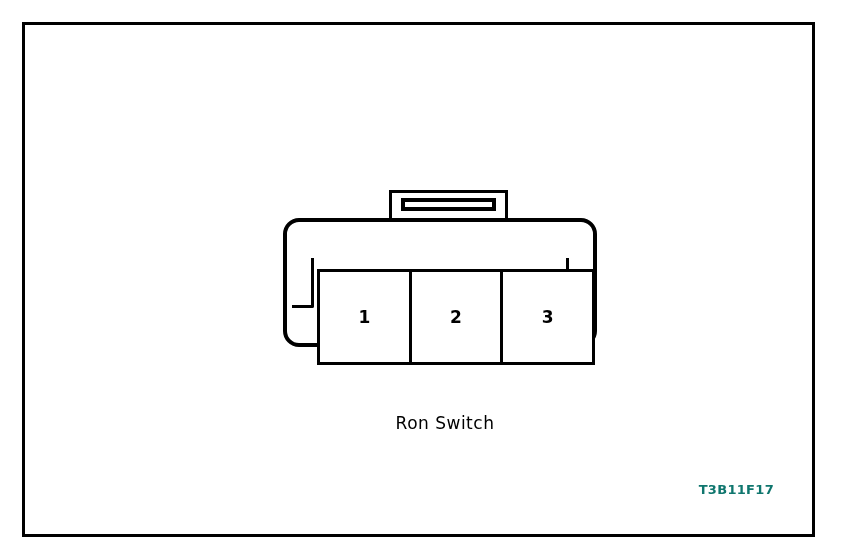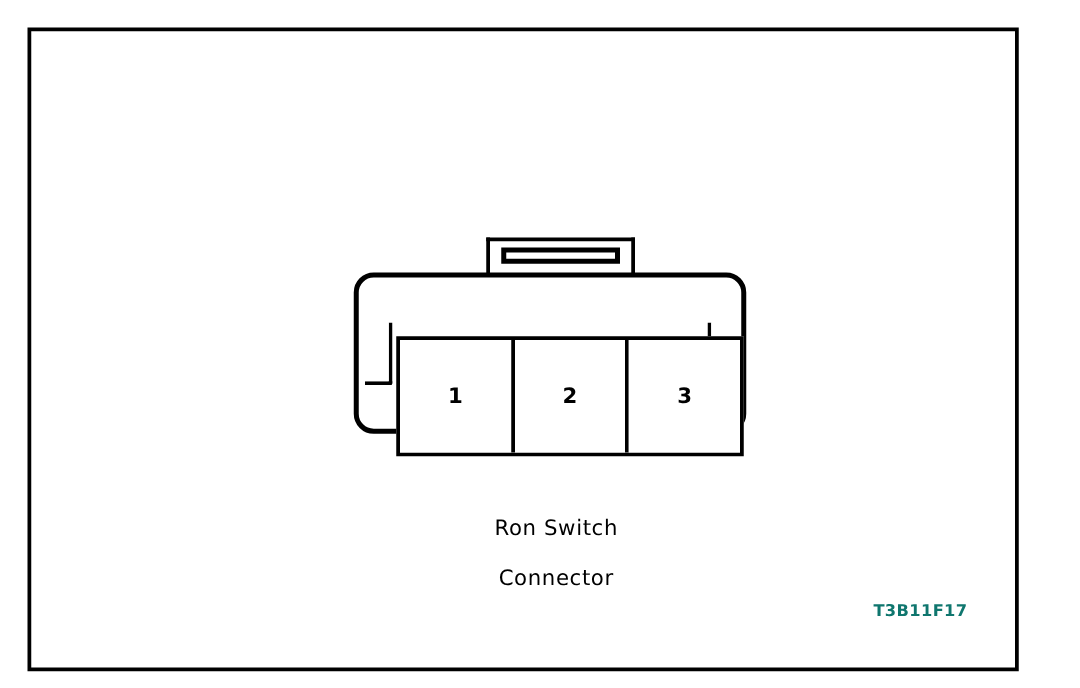--- a/index.html
+++ b/index.html
@@ -188,20 +188,19 @@
           </div>
 
         </div>
 
       </div>
 
     </div>
 
     <div class="caption-block">
       <p class="caption-line">Ron Switch</p>
-      <p class="caption-line">Connector</p>
     </div>
 
     <div class="figure-code">T3B11F17</div>
 
   </div>
 
 </div>
 
 </body></html>

